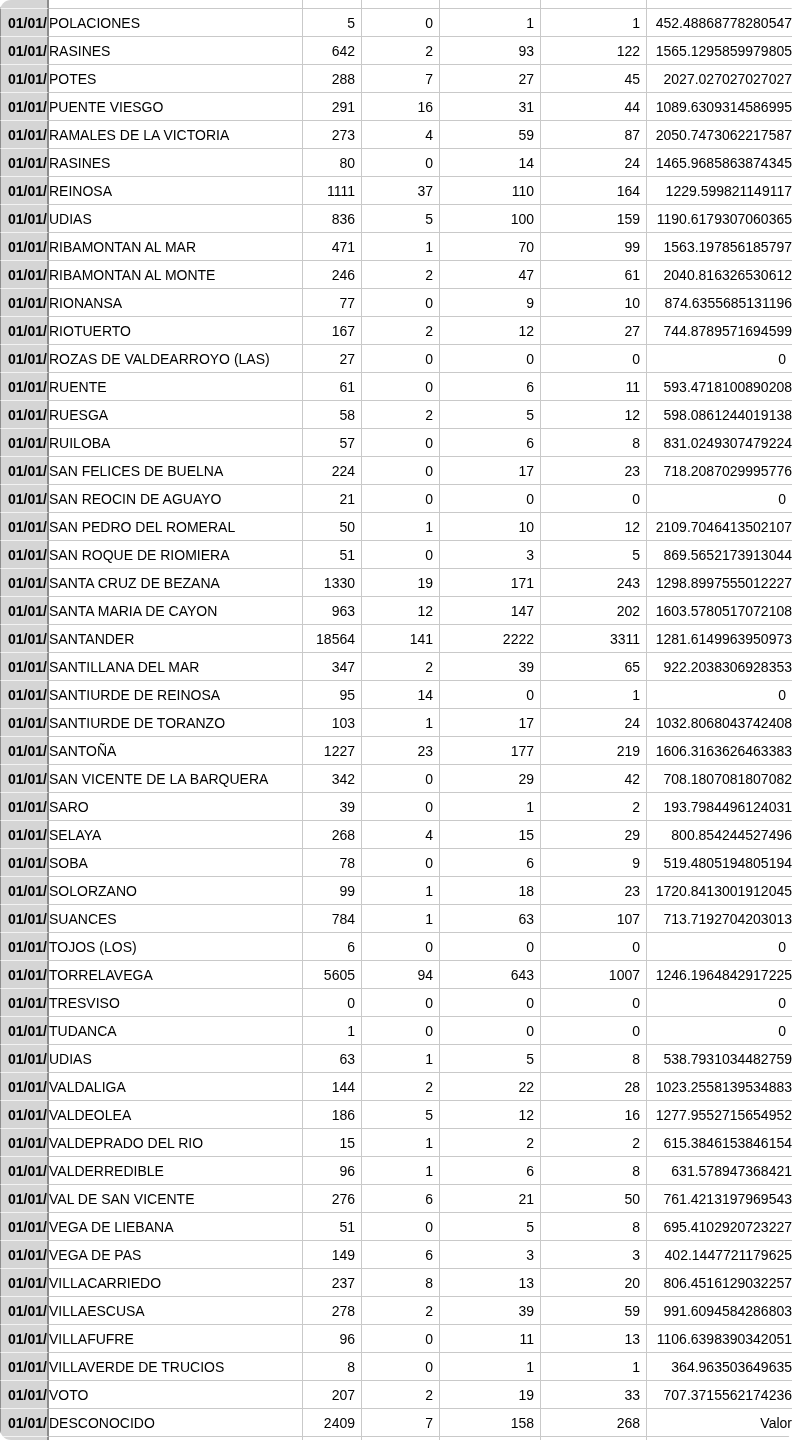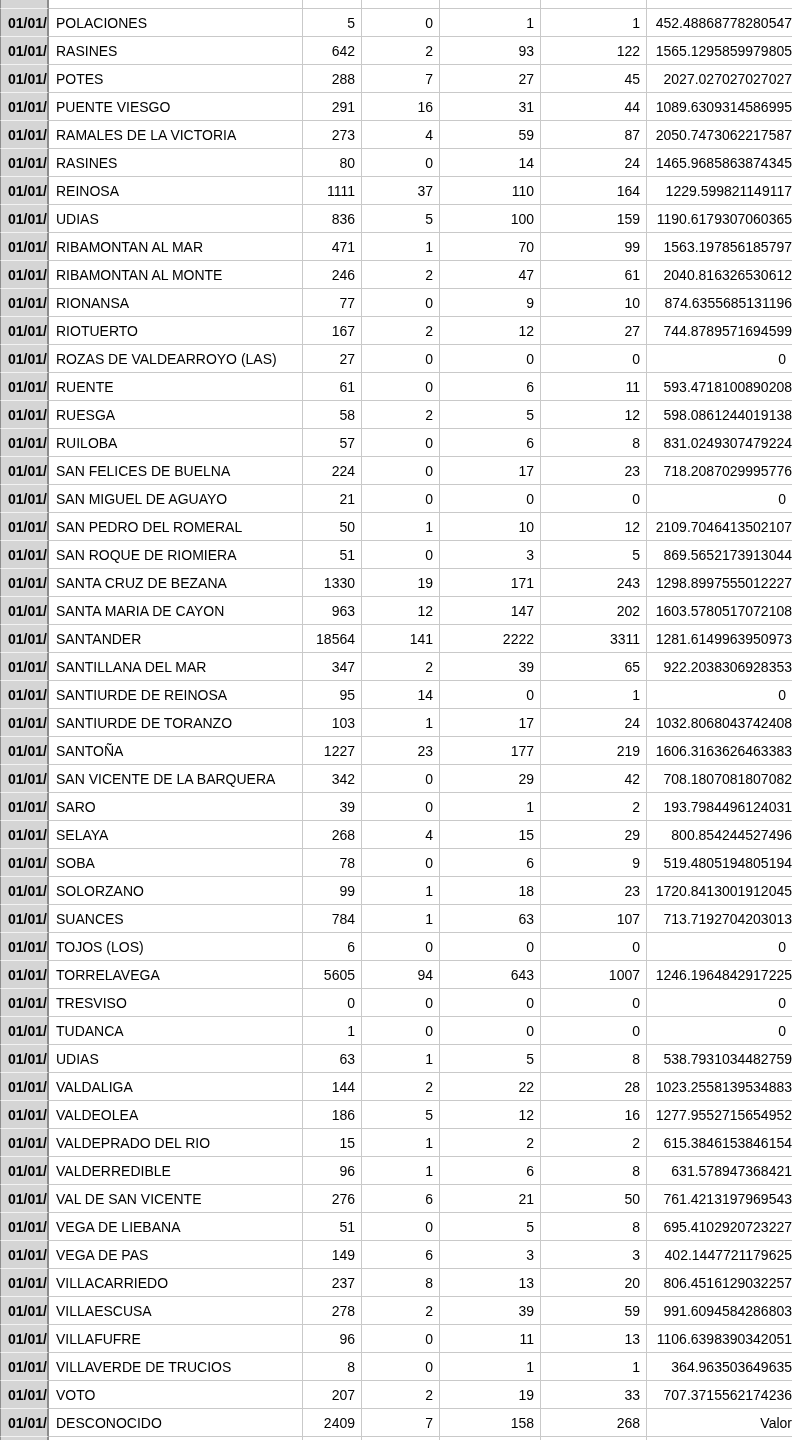--- a/index.html
+++ b/index.html
@@ -15,20 +15,21 @@
     padding: 0;
     background: var(--bg);
     font-family: "Liberation Sans", sans-serif;
   }
   .viewport {
     position: relative;
     width: 792px;
     height: 1440px;
     overflow: hidden;
     background: var(--bg);
+    border-radius: 11px;
   }
   table.sheet {
     border-collapse: separate;
     border-spacing: 0;
     table-layout: fixed;
     width: 792px;
   }
   col.c-date  { width: 49px; }
   col.c-name  { width: 254px; }
   col.c-v1    { width: 59px; }
@@ -51,21 +52,21 @@
   }
   td.last { border-right: none; }
   td.date {
     background: var(--datebg);
     font-weight: 700;
     padding-left: 7px;
     border-left: 1px solid var(--divider);
     border-right: 2px solid var(--divider);
     border-bottom: 1px solid var(--daterow);
   }
-  td.name { padding-left: 7px; }
+  td.name { }
   td.num  { text-align: right; padding-right: 6px; }
   td.rate { text-align: right; padding-left: 6px; }
   tr.partial-top td { height: 9px; }
   tr.partial-bottom td { height: 4px; border-bottom: none; }
 </style>
 </head>
 <body>
 
 <div class="viewport">
   <table class="sheet">
@@ -237,21 +238,21 @@
           <td class="date">01/01/</td>
           <td class="name">SAN FELICES DE BUELNA</td>
           <td class="num">224</td>
           <td class="num">0</td>
           <td class="num">17</td>
           <td class="num">23</td>
           <td class="rate last">718.2087029995776</td>
         </tr>
         <tr>
           <td class="date">01/01/</td>
-          <td class="name">SAN MIGUEL DE AGUAYO</td>
+          <td class="name">SAN REOCIN DE AGUAYO</td>
           <td class="num">21</td>
           <td class="num">0</td>
           <td class="num">0</td>
           <td class="num">0</td>
           <td class="num last">0</td>
         </tr>
         <tr>
           <td class="date">01/01/</td>
           <td class="name">SAN PEDRO DEL ROMERAL</td>
           <td class="num">50</td>

